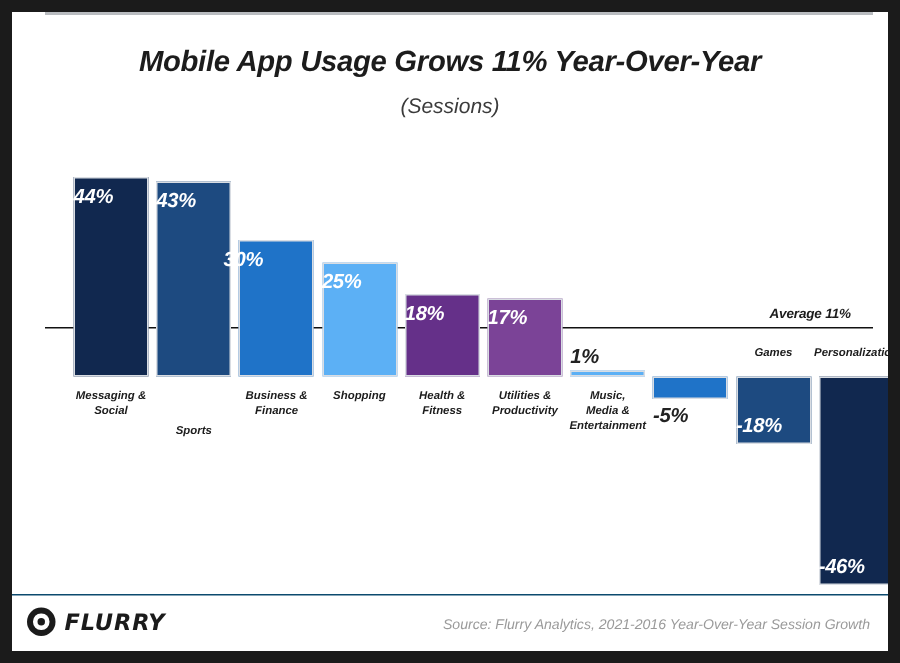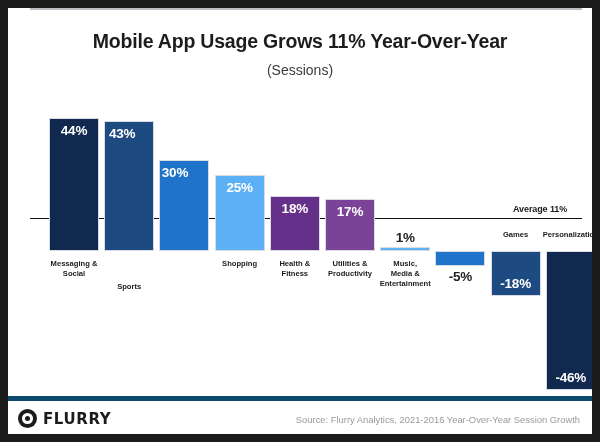--- a/index.html
+++ b/index.html
@@ -18,20 +18,21 @@
     background: #1b1b1b;
     padding: 8px;
   }
 
   #canvas {
     position: relative;
     width: 584px;
     height: 426px;
     background: #ffffff;
     overflow: hidden;
+    font-style: italic;
   }
 
   
   #title-block {
     position: absolute;
     left: 0; top: 22px;
     width: 584px;
     text-align: center;
   }
   #chart-title {
@@ -57,21 +58,20 @@
 
   .bar {
     position: absolute;
     border: 1px solid #d9dde3;
   }
 
   .bar-value {
     position: absolute;
     font-size: 13.5px;
     font-weight: bold;
-    text-align: center;
     white-space: nowrap;
     letter-spacing: -0.2px;
   }
   .val-inside { color: #ffffff; }
   .val-outside { color: #222222; }
 
   .cat-label {
     position: absolute;
     font-size: 7.6px;
     font-weight: bold;
@@ -108,21 +108,21 @@
   }
 
   
   #footer {
     position: absolute;
     left: 0;
     bottom: 0;
     width: 584px;
     height: 38px;
     background: #ffffff;
-    border-top: 5px solid #0c4a6e;
+    border-top: 1px solid #0c4a6e;
   }
   #logo {
     position: absolute;
     left: 10px;
     top: 8px;
     display: flex;
     align-items: center;
     gap: 6px;
   }
   #logo-mark {
@@ -179,21 +179,23 @@
       <div id="avg-line" style="top: 209.67px;"></div>
       <div id="avg-label" style="top: 195.67px; left: 505px;">Average 11%</div>
     <div class="bar" style="left: 41px; width: 50px; height: 133.32px; background: rgb(17, 40, 79); top: 109.68px;"></div>
         <div class="bar-value val-inside" style="left: 41px; width: 50px; top: 114.68px;">44%</div>
         <div class="cat-label" style="left: 36px; width: 60px; top: 251px;">Messaging &amp;
 Social</div>
         <div class="bar" style="left: 96.2px; width: 50px; height: 130.29px; background: rgb(29, 74, 128); top: 112.71px;"></div>
         <div class="bar-value val-inside" style="left: 96.2px; width: 36px; top: 117.71px;">43%</div>
         <div class="cat-label" style="left: 91.2px; width: 60px; top: 251px; margin-top: 23px;">Sports</div>
         <div class="bar" style="left: 151.4px; width: 50px; height: 90.9px; background: rgb(31, 115, 200); top: 152.1px;"></div>
-        <div class="bar-value val-inside" style="left: 151px; width: 32px; top: 157.1px;">30%</div>
+        <div class="bar-value val-inside" style="left: 141px; width: 32px; top: 157.1px;">30%</div>
+        <div class="cat-label" style="left: 146.4px; width: 60px; top: 251px;">Business &amp;
+Finance</div>
         <div class="bar" style="left: 206.6px; width: 50px; height: 75.75px; background: rgb(92, 176, 245); top: 167.25px;"></div>
         <div class="bar-value val-inside" style="left: 206.6px; width: 50px; top: 172.25px;">25%</div>
         <div class="cat-label" style="left: 201.6px; width: 60px; top: 251px;">Shopping</div>
         <div class="bar" style="left: 261.8px; width: 50px; height: 54.54px; background: rgb(101, 48, 137); top: 188.46px;"></div>
         <div class="bar-value val-inside" style="left: 261.8px; width: 50px; top: 193.46px;">18%</div>
         <div class="cat-label" style="left: 256.8px; width: 60px; top: 251px;">Health &amp;
 Fitness</div>
         <div class="bar" style="left: 317px; width: 50px; height: 51.51px; background: rgb(123, 67, 151); top: 191.49px;"></div>
         <div class="bar-value val-inside" style="left: 317px; width: 50px; top: 196.49px;">17%</div>
         <div class="cat-label" style="left: 312px; width: 60px; top: 251px;">Utilities &amp;

